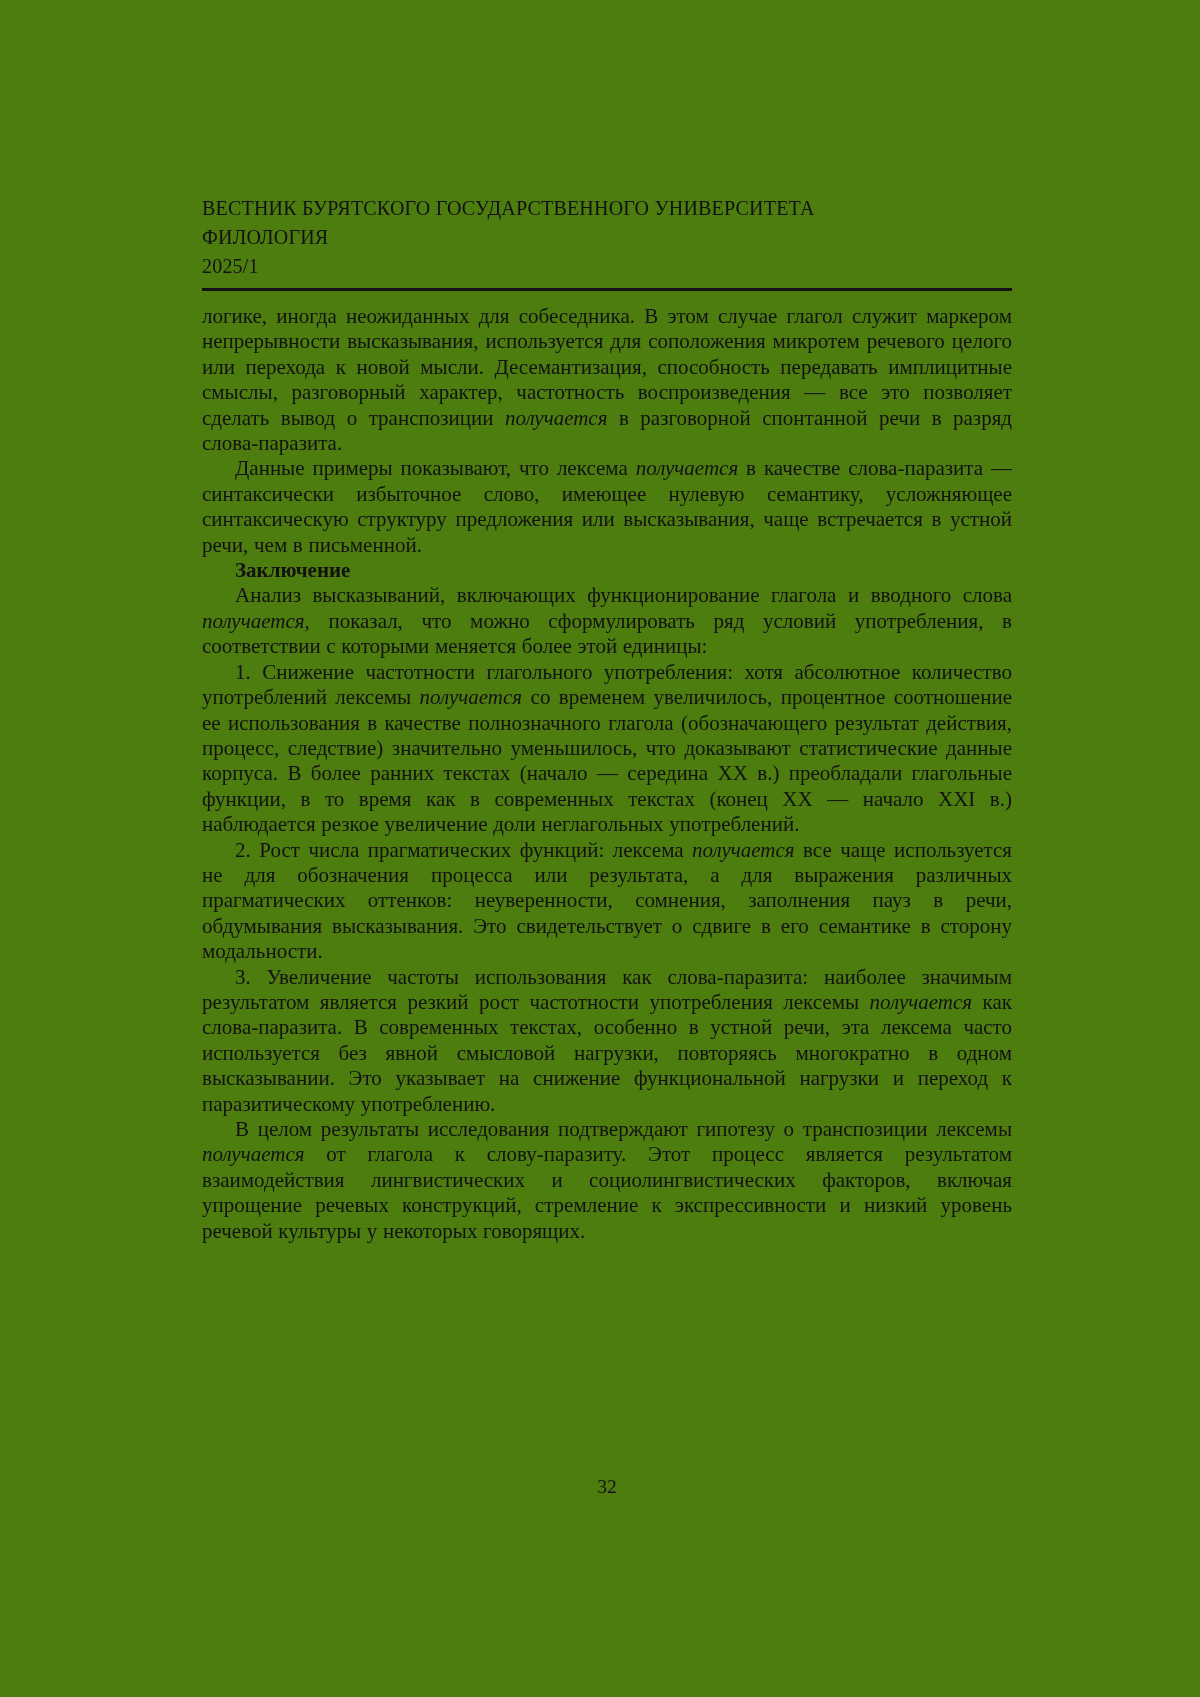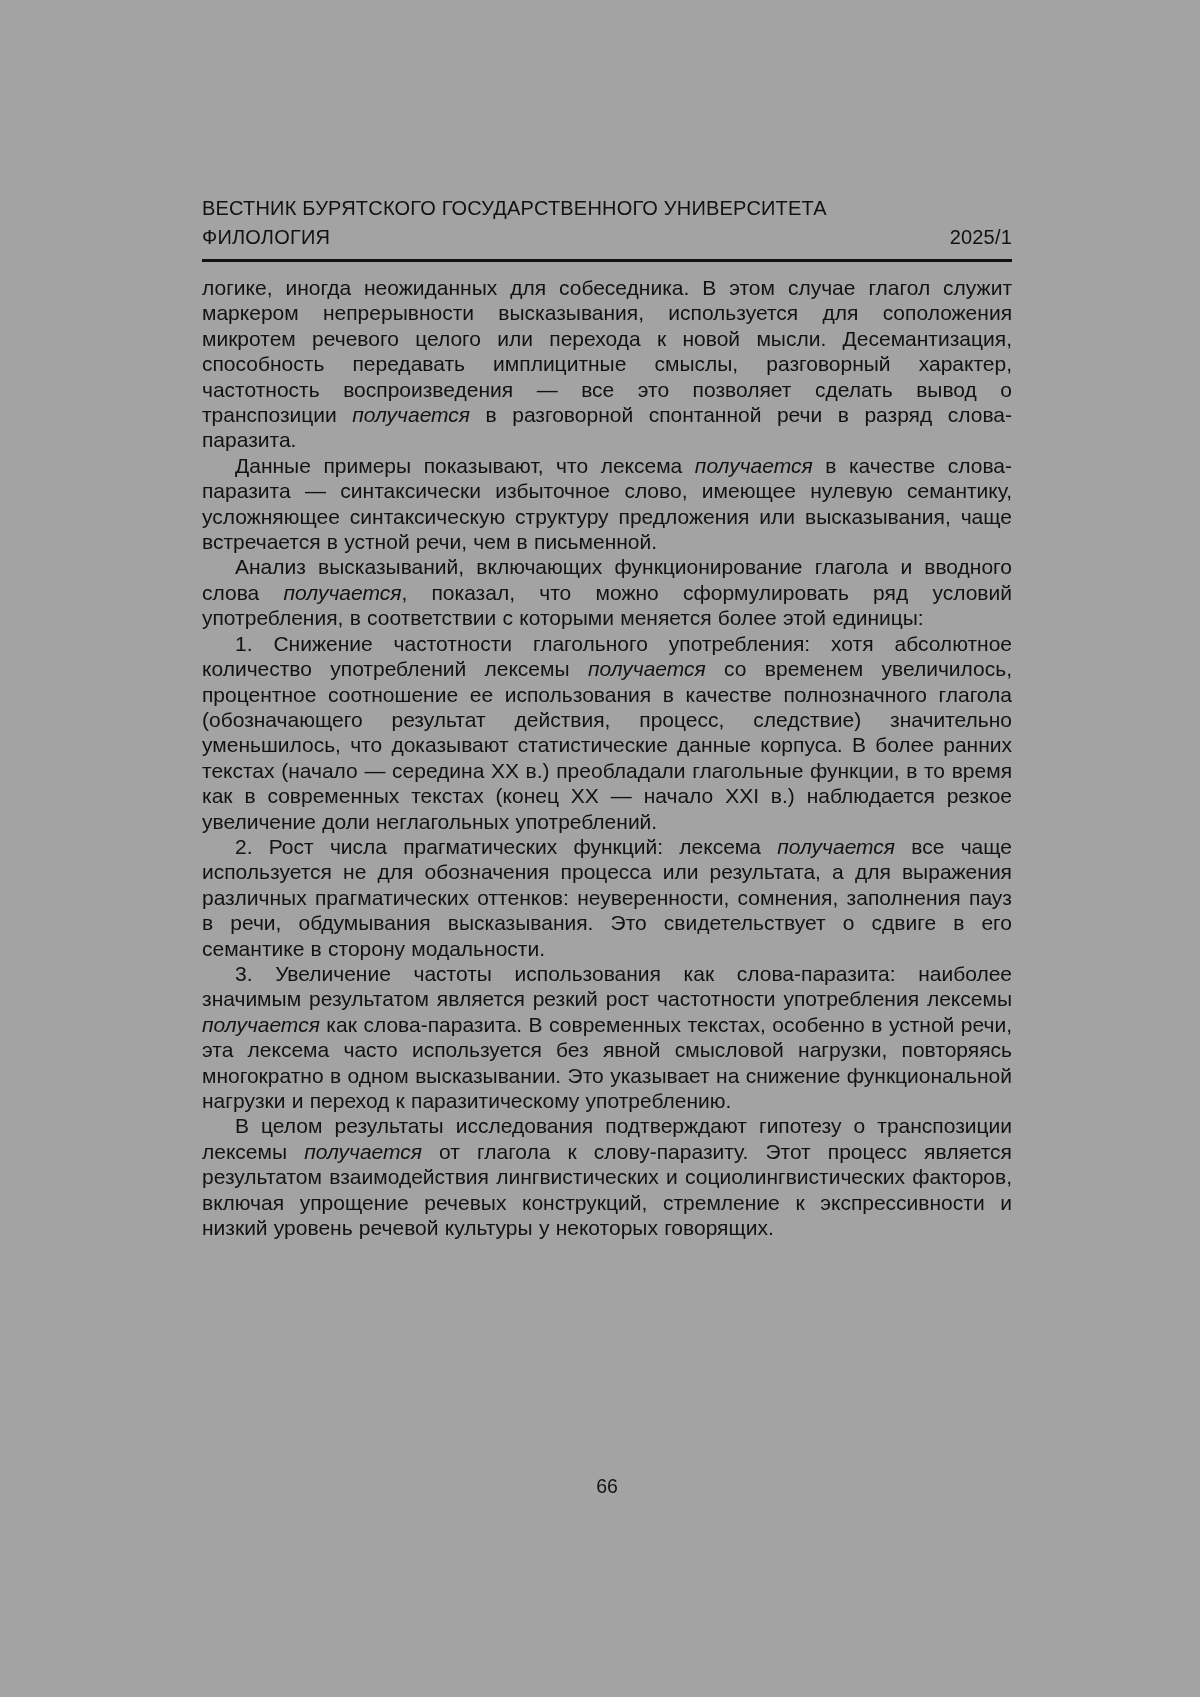--- a/index.html
+++ b/index.html
@@ -1,21 +1,21 @@
 <!DOCTYPE html>
 <html lang="ru"><head>
 <meta charset="utf-8">
 <style>
   html, body { margin: 0; padding: 0; background: #e8e8e8; }
   .page {
     position: relative;
     width: 1200px;
     height: 1697px;
-    background: #a3a3a3;
-    font-family: Liberation Sans, sans-serif;
+    background: #4d7c0f;
+    font-family: Liberation Serif, serif;
     color: #121212;
     overflow: hidden;
   }
   .content {
     position: absolute;
     left: 202px;
     top: 194px;
     width: 810px;
   }
   .hline {
@@ -24,20 +24,21 @@
     letter-spacing: 0.2px;
     white-space: nowrap;
   }
   .hrow {
     display: flex;
     justify-content: space-between;
     align-items: baseline;
     font-size: 20px;
     line-height: 29px;
     letter-spacing: 0.2px;
+    flex-direction: column;
   }
   .rule {
     height: 0;
     border-top: 3px solid #121212;
     margin-top: 7px;
   }
   .bodytext { margin-top: 13px; }
   .para {
     margin: 0;
     font-size: 21px;
@@ -76,21 +77,22 @@
       <div class="hline">ВЕСТНИК БУРЯТСКОГО ГОСУДАРСТВЕННОГО УНИВЕРСИТЕТА</div>
       <div class="hrow">
         <span>ФИЛОЛОГИЯ</span>
         <span>2025/1</span>
       </div>
       <div class="rule"></div>
     </div>
     <div id="article-body" class="bodytext">
         <p class="para"><span>логике, иногда неожиданных для собеседника. В этом случае глагол служит маркером непрерывности высказывания, используется для соположения микротем речевого целого или перехода к новой мысли. Десемантизация, способность передавать имплицитные смыслы, разговорный характер, частотность воспроизведения — все это позволяет сделать вывод о транспозиции </span><em>получается</em><span> в разговорной спонтанной речи в разряд слова-паразита.</span></p>
         <p class="para ind"><span>Данные примеры показывают, что лексема </span><em>получается</em><span> в качестве слова-паразита — синтаксически избыточное слово, имеющее нулевую семантику, усложняющее синтаксическую структуру предложения или высказывания, чаще встречается в устной речи, чем в письменной.</span></p>
+        <p class="para ind"><strong>Заключение</strong></p>
         <p class="para ind"><span>Анализ высказываний, включающих функционирование глагола и вводного слова </span><em>получается</em><span>, показал, что можно сформулировать ряд условий употребления, в соответствии с которыми меняется более этой единицы:</span></p>
         <p class="para ind"><span>1. Снижение частотности глагольного употребления: хотя абсолютное количество употреблений лексемы </span><em>получается</em><span> со временем увеличилось, процентное соотношение ее использования в качестве полнозначного глагола (обозначающего результат действия, процесс, следствие) значительно уменьшилось, что доказывают статистические данные корпуса.  В более ранних текстах (начало — середина XX в.) преобладали глагольные функции, в то время как в современных текстах (конец XX — начало XXI в.) наблюдается резкое увеличение доли неглагольных употреблений.</span></p>
         <p class="para ind"><span>2. Рост числа прагматических функций: лексема </span><em>получается</em><span> все чаще используется не для обозначения процесса или результата, а для выражения различных прагматических оттенков: неуверенности, сомнения, заполнения пауз в речи, обдумывания высказывания. Это свидетельствует о сдвиге в его семантике в сторону модальности.</span></p>
         <p class="para ind"><span>3. Увеличение частоты использования как слова-паразита: наиболее значимым результатом является резкий рост частотности употребления лексемы </span><em>получается</em><span> как слова-паразита.  В современных текстах, особенно в устной речи, эта лексема часто используется без явной смысловой нагрузки, повторяясь многократно в одном высказывании. Это указывает на снижение функциональной нагрузки и переход к паразитическому употреблению.</span></p>
         <p class="para ind"><span>В целом результаты исследования подтверждают гипотезу о транспозиции лексемы </span><em>получается</em><span> от глагола к слову-паразиту.  Этот процесс является результатом взаимодействия лингвистических и социолингвистических факторов, включая упрощение речевых конструкций, стремление к экспрессивности и низкий уровень речевой культуры у некоторых говорящих.</span></p>
       </div>
   </div>
-  <div class="pagenum">66</div>
+  <div class="pagenum">32</div>
 </div>
 
 </body></html>

